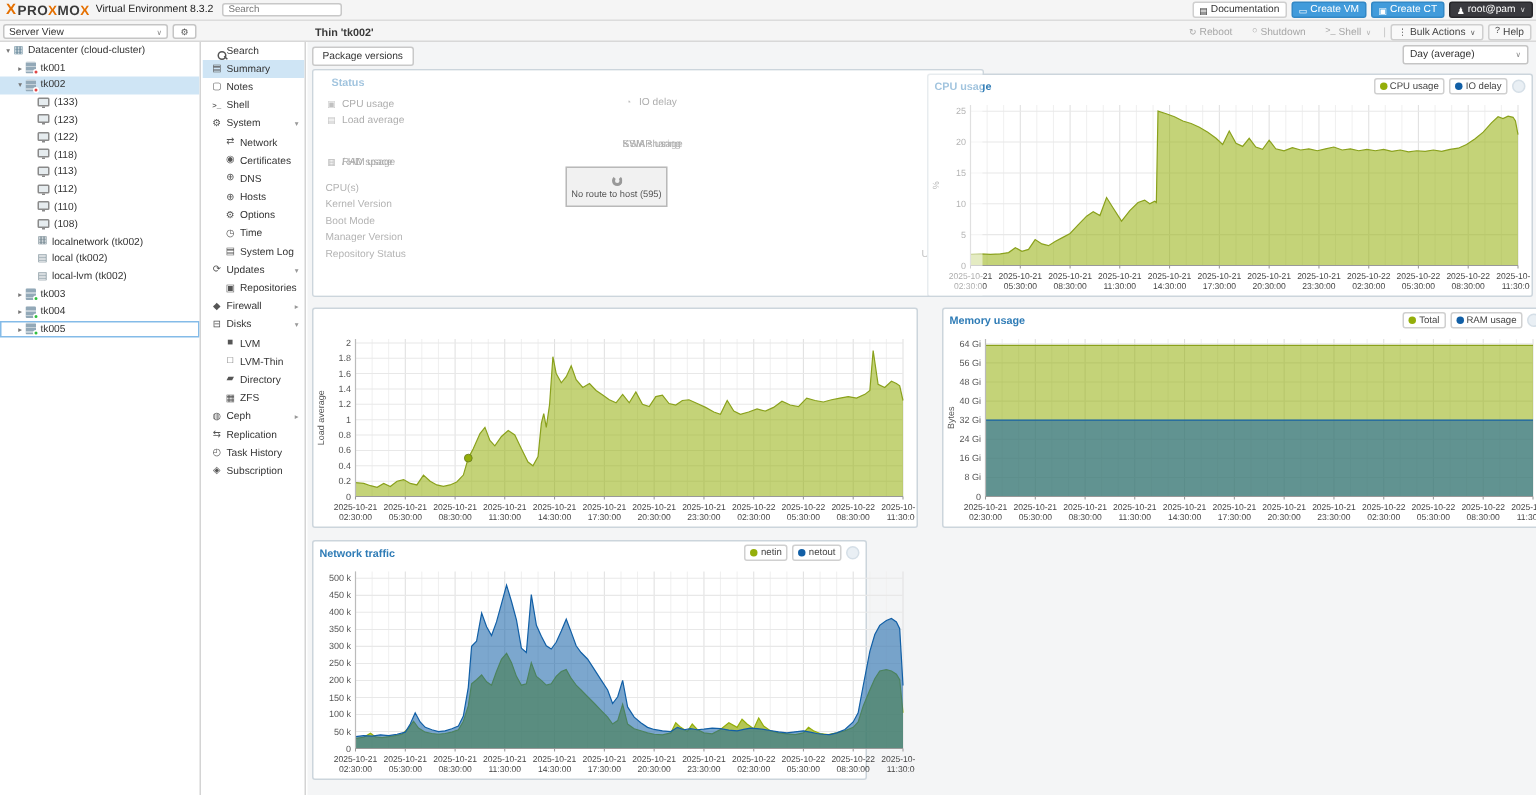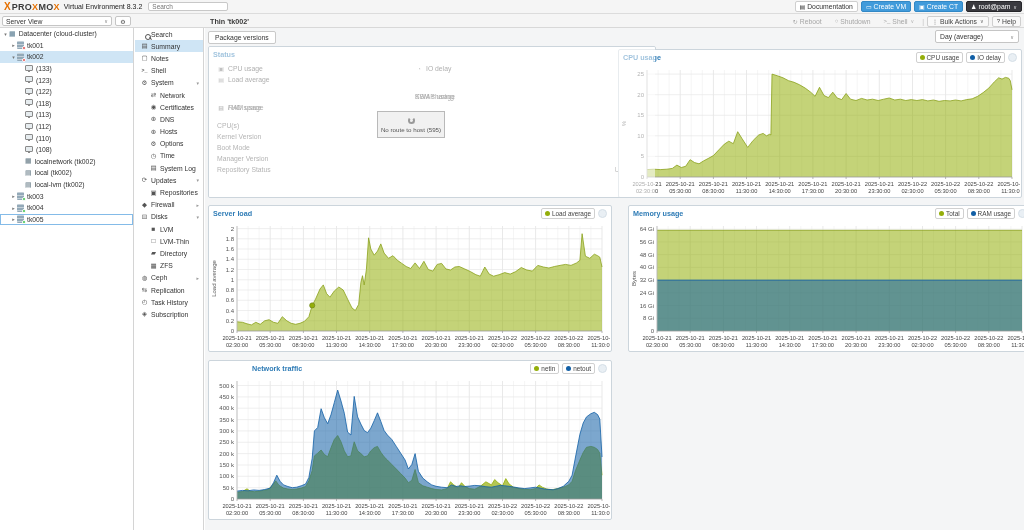--- a/index.html
+++ b/index.html
@@ -85,36 +85,36 @@
   .panel-title { color:#2f7cb6; font-weight:bold; font-size:7.2px; }
   .legend { margin-left:auto; display:flex; gap:3px; align-items:center; }
   .leg-btn { height:11px; border:1px solid #d0d0d0; border-radius:2px; background:#fff; display:flex;
              align-items:center; gap:2px; padding:0 3px; font-size:6.4px; color:#444; font-family:inherit; }
   .leg-dot { width:5px; height:5px; border-radius:50%; flex:none; }
   .tool-circle { width:9px; height:9px; border-radius:50%; background:#e9eff4; border:1px solid #d5dfe7; margin-left:3px; flex:none; }
   .chart { position:absolute; left:1px; right:1px; top:15px; bottom:1px; }
   svg text { font-family:"Liberation Sans", sans-serif; }
 
   
-  #status-panel { left:3px; top:18px; width:448px; height:152px; }
+  #status-panel { left:3px; top:18px; width:448px; height:152px;padding-left:8px; }
   .st-item { position:absolute; display:flex; align-items:center; gap:3px; font-size:6.8px; color:#4a4a4a; }
   .st-icon { font-size:6px; color:#777; width:8px; text-align:center; }
   .st-info { position:absolute; font-size:6.8px; color:#555; }
   .st-unknown { position:absolute; right:8px; font-size:6.8px; color:#777; display:flex; gap:2px; align-items:center; }
   .status-mask { position:absolute; left:0; top:0; right:0; bottom:0; background:rgba(255,255,255,.55); z-index:3; }
   .toast { position:absolute; left:168px; top:64px; width:68px; height:27px; background:#f1f1f1;
            border:1px solid #b9b9b9; z-index:4; display:flex; flex-direction:column; align-items:center;
            justify-content:center; gap:2px; }
   .spinner { width:7px; height:7px; border:2px solid #999; border-top-color:transparent; border-radius:50%; }
   .toast-text { font-size:6.2px; color:#555; white-space:nowrap; }
 
   #cpu-panel  { left:413px; top:21px;  width:404px; height:149px; }
   #load-panel { left:3px;   top:177px; width:404px; height:147px; }
   #mem-panel  { left:413px; top:177px; width:404px; height:147px;margin-left:10px; }
-  #net-panel  { left:3px;   top:332px; width:404px; height:160px;padding-left:39px; }
+  #net-panel  { left:3px;   top:332px; width:370px; height:160px; }
 </style>
 </head>
 <body>
 
 <div class="topbar">
   <span class="logo-mark">X</span>
   <span class="brand" id="brand"><span class="dark">PRO</span><span class="orange">X</span><span class="dark">MO</span><span class="orange">X</span></span>
   <span class="subtitle">Virtual Environment 8.3.2</span>
   <input class="search-input" placeholder="Search" style="">
   <div class="topbar-right">
@@ -557,30 +557,20 @@
           <line x1="358.8" x2="358.8" y1="112" y2="114" stroke="#999" stroke-width="0.7"></line>
           <text x="358.8" y="121" text-anchor="middle" font-size="5.7" fill="#444">2025-10-22</text>
           <text x="358.8" y="127.5" text-anchor="middle" font-size="5.7" fill="#444">08:30:00</text>
           <line x1="392.0" x2="392.0" y1="112" y2="114" stroke="#999" stroke-width="0.7"></line>
           <text x="392.0" y="121" text-anchor="middle" font-size="5.7" fill="#444">2025-10-22</text>
           <text x="392.0" y="127.5" text-anchor="middle" font-size="5.7" fill="#444">11:30:00</text>
           <text text-anchor="middle" font-size="6" fill="#555" transform="translate(6,58.5) rotate(-90)">%</text>
         </svg></div>
   </div>
   <div class="panel" id="load-panel">
-    <div class="panel-head">
-      <span class="panel-title">Server load</span>
-      <div class="legend">
-          <button class="leg-btn">
-            <span class="leg-dot" style="background: rgb(148, 174, 10);"></span>
-            <span>Load average</span>
-          </button>
-        </div>
-      <span class="tool-circle"></span>
-    </div>
     <div class="chart"><svg width="400" height="129" viewBox="0 0 400 129">
           <line x1="27.0" x2="27.0" y1="5" y2="110" stroke="#e0e0e0" stroke-width="0.7"></line>
           <line x1="38.1" x2="38.1" y1="5" y2="110" stroke="#f0f0f0" stroke-width="0.7"></line>
           <line x1="49.1" x2="49.1" y1="5" y2="110" stroke="#f0f0f0" stroke-width="0.7"></line>
           <line x1="60.2" x2="60.2" y1="5" y2="110" stroke="#e0e0e0" stroke-width="0.7"></line>
           <line x1="71.2" x2="71.2" y1="5" y2="110" stroke="#f0f0f0" stroke-width="0.7"></line>
           <line x1="82.3" x2="82.3" y1="5" y2="110" stroke="#f0f0f0" stroke-width="0.7"></line>
           <line x1="93.4" x2="93.4" y1="5" y2="110" stroke="#e0e0e0" stroke-width="0.7"></line>
           <line x1="104.4" x2="104.4" y1="5" y2="110" stroke="#f0f0f0" stroke-width="0.7"></line>
           <line x1="115.5" x2="115.5" y1="5" y2="110" stroke="#f0f0f0" stroke-width="0.7"></line>

